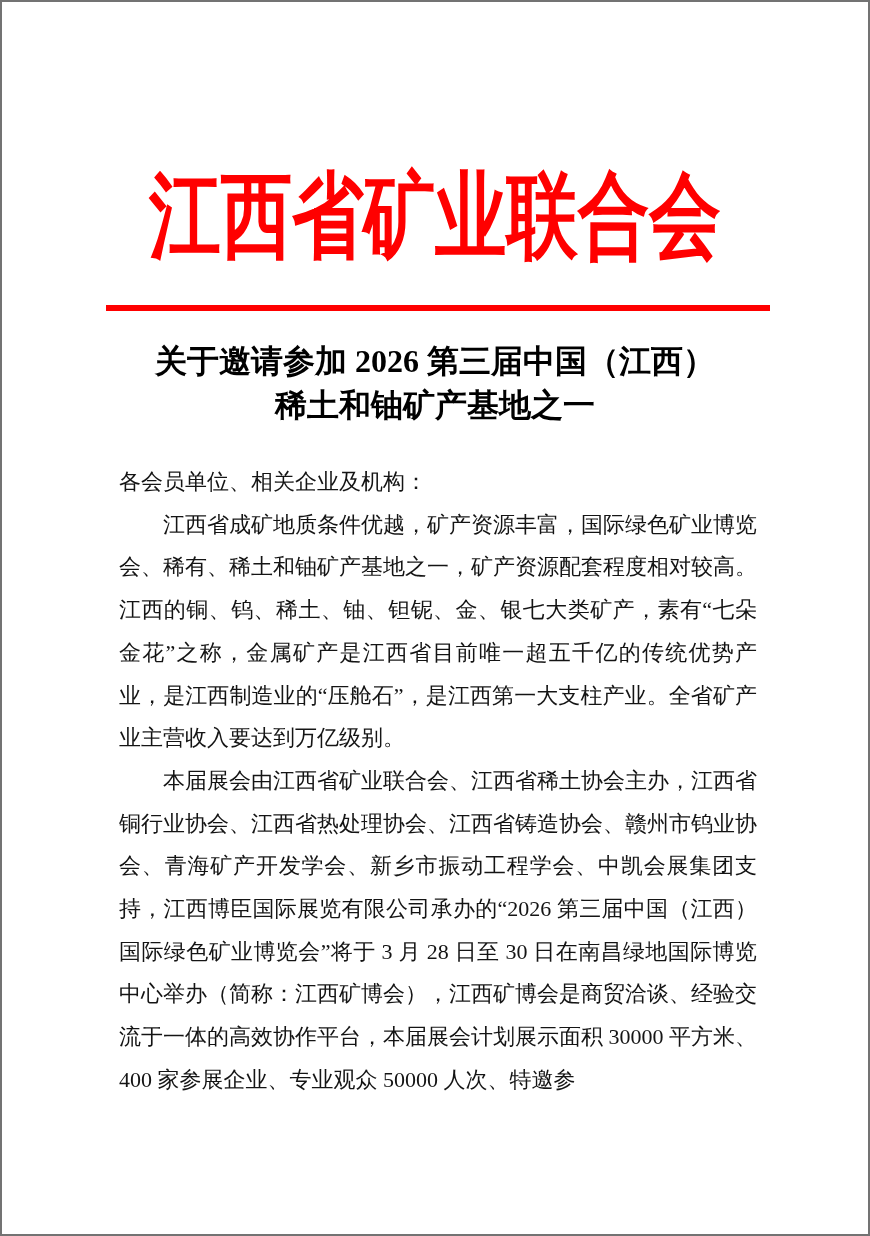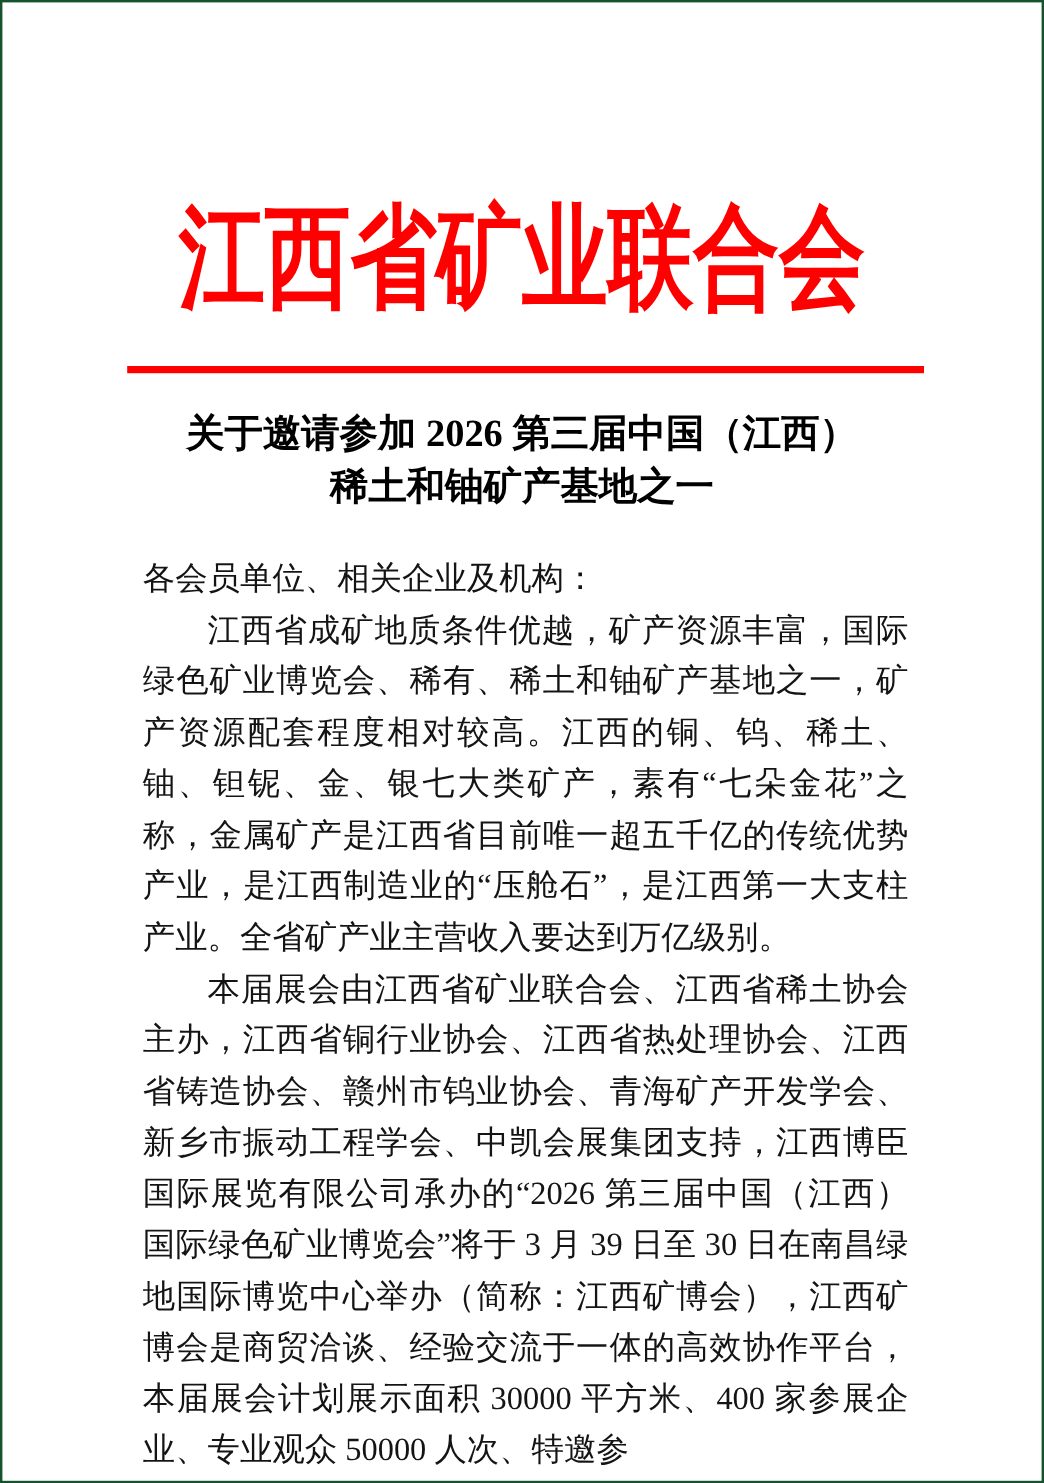--- a/index.html
+++ b/index.html
@@ -6,21 +6,21 @@
     margin: 0;
     padding: 0;
     background: #ffffff;
   }
   .page {
     position: relative;
     width: 870px;
     height: 1236px;
     box-sizing: border-box;
     background: #ffffff;
-    border: 2px solid #14532d;
+    border: 2px solid #737373;
     overflow: hidden;
     font-family: "Liberation Serif", "DejaVu Serif", serif;
     color: #111111;
   }
   
   .org-name {
     position: absolute;
     top: 156px;
     left: 0;
     width: 100%;
@@ -55,21 +55,21 @@
     line-height: 44px;
     color: #000000;
   }
   .title-line { display: block; font-family: Liberation Serif, serif; }
   
   .body-text {
     position: absolute;
     top: 459px;
     left: 117px;
     width: 638px;
-    font-size: 27px;
+    font-size: 22px;
     line-height: 42.7px;
     text-align: justify;
     text-justify: inter-ideograph;
     color: #141414;
   }
   .body-text p { margin: 0; padding: 0; }
   .para { text-indent: 2em; }
 </style>
 </head>
 <body>
@@ -81,16 +81,16 @@
   <div class="red-line"></div>
 
   <div class="doc-title">
     <span class="title-line">关于邀请参加 2026 第三届中国（江西）</span>
     <span class="title-line">稀土和铀矿产基地之一</span>
   </div>
 
   <div class="body-text">
     <p class="salutation">各会员单位、相关企业及机构：</p>
     <p class="para">江西省成矿地质条件优越，矿产资源丰富，国际绿色矿业博览会、稀有、稀土和铀矿产基地之一，矿产资源配套程度相对较高。江西的铜、钨、稀土、铀、钽铌、金、银七大类矿产，素有“七朵金花”之称，金属矿产是江西省目前唯一超五千亿的传统优势产业，是江西制造业的“压舱石”，是江西第一大支柱产业。全省矿产业主营收入要达到万亿级别。</p>
-    <p class="para">本届展会由江西省矿业联合会、江西省稀土协会主办，江西省铜行业协会、江西省热处理协会、江西省铸造协会、赣州市钨业协会、青海矿产开发学会、新乡市振动工程学会、中凯会展集团支持，江西博臣国际展览有限公司承办的“2026 第三届中国（江西）国际绿色矿业博览会”将于 3 月 39 日至 30 日在南昌绿地国际博览中心举办（简称：江西矿博会），江西矿博会是商贸洽谈、经验交流于一体的高效协作平台，本届展会计划展示面积 30000 平方米、400 家参展企业、专业观众 50000 人次、特邀参</p>
+    <p class="para">本届展会由江西省矿业联合会、江西省稀土协会主办，江西省铜行业协会、江西省热处理协会、江西省铸造协会、赣州市钨业协会、青海矿产开发学会、新乡市振动工程学会、中凯会展集团支持，江西博臣国际展览有限公司承办的“2026 第三届中国（江西）国际绿色矿业博览会”将于 3 月 28 日至 30 日在南昌绿地国际博览中心举办（简称：江西矿博会），江西矿博会是商贸洽谈、经验交流于一体的高效协作平台，本届展会计划展示面积 30000 平方米、400 家参展企业、专业观众 50000 人次、特邀参</p>
   </div>
 
 </div>
 
 </body></html>

